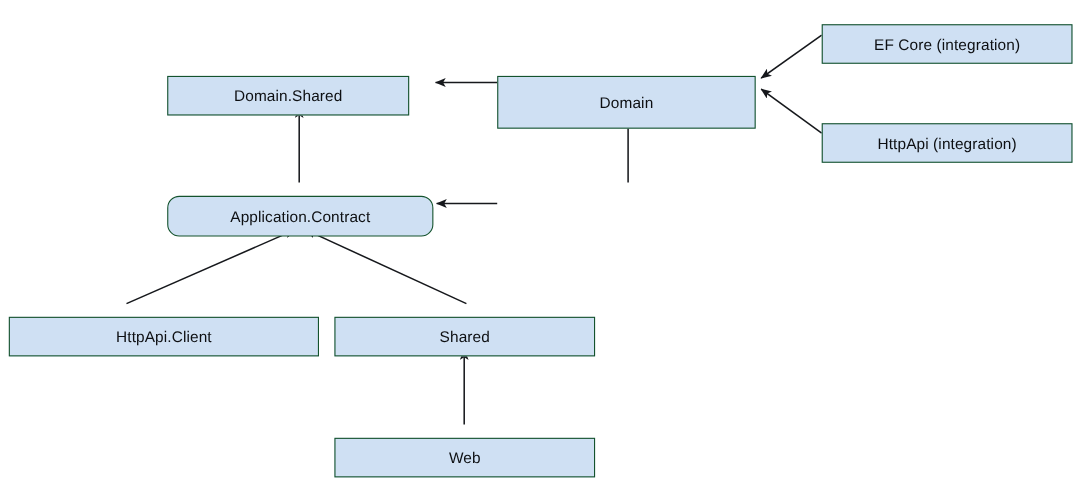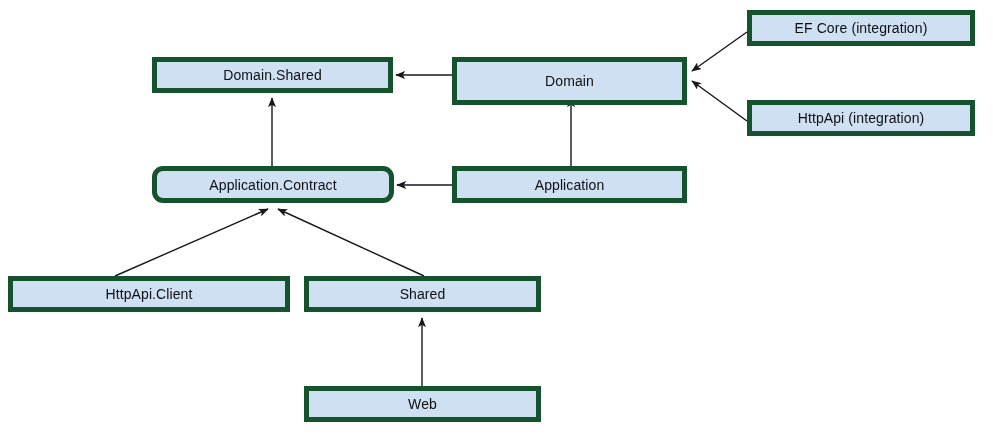--- a/index.html
+++ b/index.html
@@ -23,30 +23,31 @@
     left: 0;
     top: 0;
     width: 993px;
     height: 441px;
     pointer-events: none;
   }
   .node-box {
     position: absolute;
     box-sizing: border-box;
     background: #cfe0f3;
-    border: 5px solid #14532d;
+    border: 1px solid #14532d;
     display: flex;
     align-items: center;
     justify-content: center;
     color: #0d0f12;
     font-size: 14px;
     font-family: "Liberation Sans", sans-serif;
     line-height: 1;
     letter-spacing: 0.1px;
     white-space: nowrap;
+    margin-top: 12px;
   }
   .node-label {
     display: block;
     text-align: center;
   }
 </style>
 </head>
 <body>
 
 <div id="diagram-canvas">
@@ -70,43 +71,40 @@
 
     <line x1="452" y1="185" x2="397" y2="185" stroke="#16181c" stroke-width="1.4" marker-end="url(#arrowhead)"></line>
 
     <line x1="115" y1="276" x2="268" y2="209" stroke="#16181c" stroke-width="1.4" marker-end="url(#arrowhead)"></line>
 
     <line x1="424" y1="276" x2="278" y2="209" stroke="#16181c" stroke-width="1.4" marker-end="url(#arrowhead)"></line>
 
     <line x1="422" y1="386" x2="422" y2="318" stroke="#16181c" stroke-width="1.4" marker-end="url(#arrowhead)"></line>
   </svg>
 
-  <div class="node-box" style="left:152px; top:57px; width:241px; height:36px;">
+  <div class="node-box" style="left:152px; top:57px; width:220px; height:36px;">
     <span class="node-label">Domain.Shared</span>
   </div>
 
   <div class="node-box" style="left:452px; top:57px; width:235px; height:48px;">
     <span class="node-label">Domain</span>
   </div>
 
   <div class="node-box" style="left:747px; top:10px; width:228px; height:36px;">
     <span class="node-label">EF Core (integration)</span>
   </div>
 
   <div class="node-box" style="left:747px; top:100px; width:228px; height:36px;">
     <span class="node-label">HttpApi (integration)</span>
   </div>
 
   <div class="node-box" style="left:152px; top:166px; width:242px; height:37px;border-radius:11px;">
     <span class="node-label">Application.Contract</span>
   </div>
 
-  <div class="node-box" style="left:452px; top:166px; width:235px; height:37px;">
-    <span class="node-label">Application</span>
-  </div>
 
   <div class="node-box" style="left:8px; top:276px; width:282px; height:36px;">
     <span class="node-label">HttpApi.Client</span>
   </div>
 
   <div class="node-box" style="left:304px; top:276px; width:237px; height:36px;">
     <span class="node-label">Shared</span>
   </div>
 
   <div class="node-box" style="left:304px; top:386px; width:237px; height:36px;">

